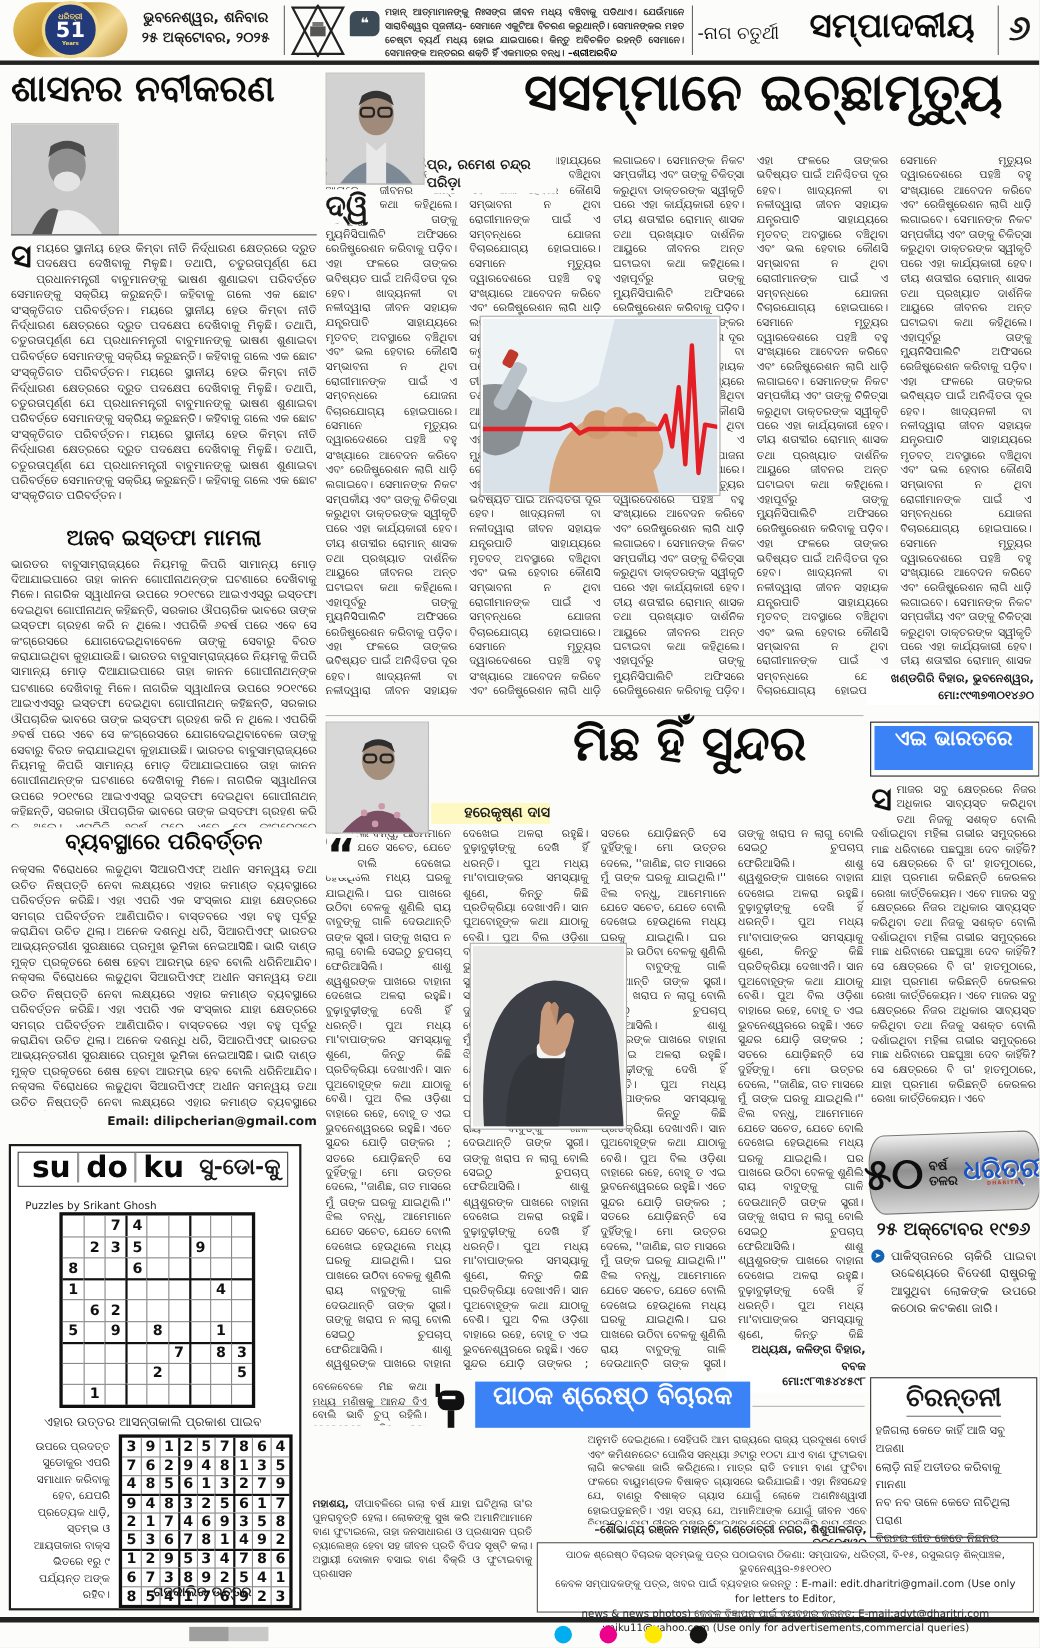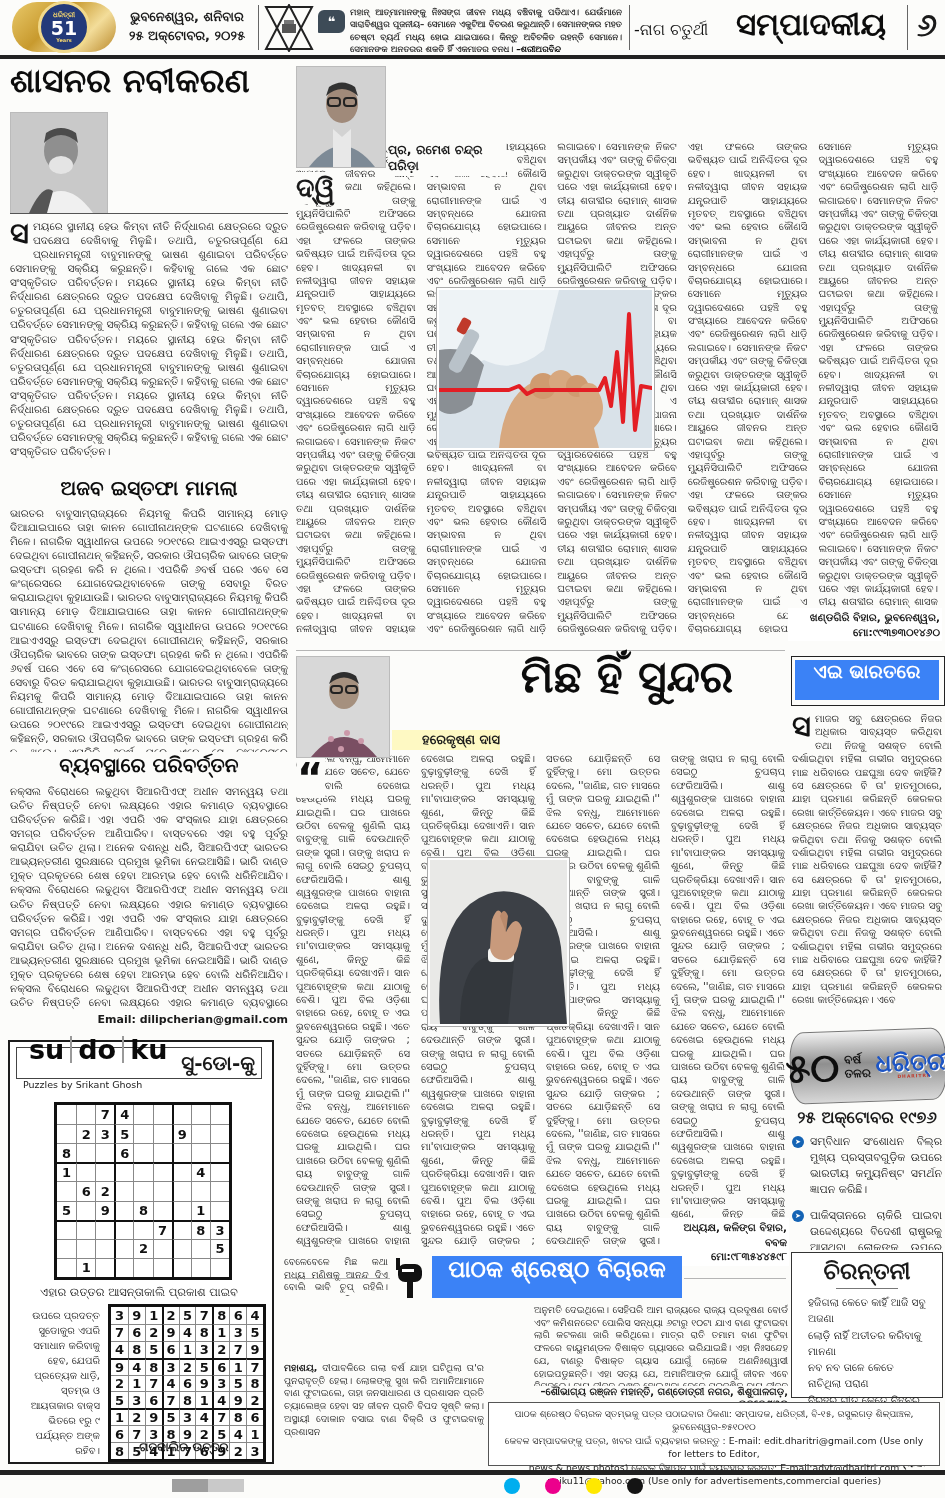--- a/index.html
+++ b/index.html
@@ -107,21 +107,21 @@
   <div class="abs jt" style="left:10px;top:506px;width:278px;height:246px;font-size:10.5px">
     <span>ଭାରତର ବାବୁସାମ୍ରାଜ୍ୟରେ ନିୟମକୁ କିପରି ସାମାନ୍ୟ ମୋଡ଼ ଦିଆଯାଇପାରେ ତାହା କାନନ ଗୋପୀନାଥନ୍‌ଙ୍କ ଘଟଣାରେ ଦେଖିବାକୁ ମିଳେ। ନାଗରିକ ସ୍ୱାଧୀନତା ଉପରେ ୨୦୧୯ରେ ଆଇଏଏସ୍‌ରୁ ଇସ୍ତଫା ଦେଇଥିବା ଗୋପୀନାଥନ୍ କହିଛନ୍ତି, ସରକାର ଔପଚାରିକ ଭାବରେ ତାଙ୍କ ଇସ୍ତଫା ଗ୍ରହଣ କରି ନ ଥିଲେ। ଏପରିକି ୬ବର୍ଷ ପରେ ଏବେ ସେ କଂଗ୍ରେସରେ ଯୋଗଦେଇଥିବାବେଳେ ତାଙ୍କୁ ସେବାରୁ ବିରତ କରାଯାଇଥିବା କୁହାଯାଉଛି। ଭାରତର ବାବୁସାମ୍ରାଜ୍ୟରେ ନିୟମକୁ କିପରି ସାମାନ୍ୟ ମୋଡ଼ ଦିଆଯାଇପାରେ ତାହା କାନନ ଗୋପୀନାଥନ୍‌ଙ୍କ ଘଟଣାରେ ଦେଖିବାକୁ ମିଳେ। ନାଗରିକ ସ୍ୱାଧୀନତା ଉପରେ ୨୦୧୯ରେ ଆଇଏଏସ୍‌ରୁ ଇସ୍ତଫା ଦେଇଥିବା ଗୋପୀନାଥନ୍ କହିଛନ୍ତି, ସରକାର ଔପଚାରିକ ଭାବରେ ତାଙ୍କ ଇସ୍ତଫା ଗ୍ରହଣ କରି ନ ଥିଲେ। ଏପରିକି ୬ବର୍ଷ ପରେ ଏବେ ସେ କଂଗ୍ରେସରେ ଯୋଗଦେଇଥିବାବେଳେ ତାଙ୍କୁ ସେବାରୁ ବିରତ କରାଯାଇଥିବା କୁହାଯାଉଛି। ଭାରତର ବାବୁସାମ୍ରାଜ୍ୟରେ ନିୟମକୁ କିପରି ସାମାନ୍ୟ ମୋଡ଼ ଦିଆଯାଇପାରେ ତାହା କାନନ ଗୋପୀନାଥନ୍‌ଙ୍କ ଘଟଣାରେ ଦେଖିବାକୁ ମିଳେ। ନାଗରିକ ସ୍ୱାଧୀନତା ଉପରେ ୨୦୧୯ରେ ଆଇଏଏସ୍‌ରୁ ଇସ୍ତଫା ଦେଇଥିବା ଗୋପୀନାଥନ୍ କହିଛନ୍ତି, ସରକାର ଔପଚାରିକ ଭାବରେ ତାଙ୍କ ଇସ୍ତଫା ଗ୍ରହଣ କରି ନ ଥିଲେ। ଏପରିକି ୬ବର୍ଷ ପରେ ଏବେ ସେ କଂଗ୍ରେସରେ ଯୋଗଦେଇଥିବାବେଳେ ତାଙ୍କୁ ସେବାରୁ ବିରତ କରାଯାଇଥିବା କୁହାଯାଉଛି।</span>
   </div>
   <div class="abs ctr headline" style="left:10px;top:755px;width:278px;font-size:20px">ବ୍ୟବସ୍ଥାରେ ପରିବର୍ତ୍ତନ</div>
   <div class="abs jt" style="left:10px;top:784px;width:278px;height:226px;font-size:10.5px">
     <span>ନକ୍ସଲ ବିରୋଧରେ ଲଢୁଥିବା ସିଆରପିଏଫ୍ ଅଧୀନ ସମନ୍ୱୟ ତଥା ଉଚିତ ନିଷ୍ପତ୍ତି ନେବା ଲକ୍ଷ୍ୟରେ ଏହାର କମାଣ୍ଡ ବ୍ୟବସ୍ଥାରେ ପରିବର୍ତ୍ତନ କରିଛି। ଏହା ଏପରି ଏକ ସଂସ୍କାର ଯାହା କ୍ଷେତ୍ରରେ ସମଗ୍ର ପରିବର୍ତ୍ତନ ଆଣିପାରିବ। ବାସ୍ତବରେ ଏହା ବହୁ ପୂର୍ବରୁ କରାଯିବା ଉଚିତ ଥିଲା। ଅନେକ ଦଶନ୍ଧି ଧରି, ସିଆରପିଏଫ୍ ଭାରତର ଆଭ୍ୟନ୍ତରୀଣ ସୁରକ୍ଷାରେ ପ୍ରମୁଖ ଭୂମିକା ନେଇଆସିଛି। ଭାରି ଦାଣ୍ଡ ମୁକ୍ତ ପ୍ରକୃତରେ ଶେଷ ହେବା ଆରମ୍ଭ ହେବ ବୋଲି ଧରିନିଆଯିବ। ନକ୍ସଲ ବିରୋଧରେ ଲଢୁଥିବା ସିଆରପିଏଫ୍ ଅଧୀନ ସମନ୍ୱୟ ତଥା ଉଚିତ ନିଷ୍ପତ୍ତି ନେବା ଲକ୍ଷ୍ୟରେ ଏହାର କମାଣ୍ଡ ବ୍ୟବସ୍ଥାରେ ପରିବର୍ତ୍ତନ କରିଛି। ଏହା ଏପରି ଏକ ସଂସ୍କାର ଯାହା କ୍ଷେତ୍ରରେ ସମଗ୍ର ପରିବର୍ତ୍ତନ ଆଣିପାରିବ। ବାସ୍ତବରେ ଏହା ବହୁ ପୂର୍ବରୁ କରାଯିବା ଉଚିତ ଥିଲା। ଅନେକ ଦଶନ୍ଧି ଧରି, ସିଆରପିଏଫ୍ ଭାରତର ଆଭ୍ୟନ୍ତରୀଣ ସୁରକ୍ଷାରେ ପ୍ରମୁଖ ଭୂମିକା ନେଇଆସିଛି। ଭାରି ଦାଣ୍ଡ ମୁକ୍ତ ପ୍ରକୃତରେ ଶେଷ ହେବା ଆରମ୍ଭ ହେବ ବୋଲି ଧରିନିଆଯିବ। ନକ୍ସଲ ବିରୋଧରେ ଲଢୁଥିବା ସିଆରପିଏଫ୍ ଅଧୀନ ସମନ୍ୱୟ ତଥା ଉଚିତ ନିଷ୍ପତ୍ତି ନେବା ଲକ୍ଷ୍ୟରେ ଏହାର କମାଣ୍ଡ ବ୍ୟବସ୍ଥାରେ ପରିବର୍ତ୍ତନ କରିଛି। ଏହା ଏପରି ଏକ ସଂସ୍କାର ଯାହା କ୍ଷେତ୍ରରେ ସମଗ୍ର ପରିବର୍ତ୍ତନ ଆଣିପାରିବ। ବାସ୍ତବରେ ଏହା ବହୁ ପୂର୍ବରୁ କରାଯିବା ଉଚିତ ଥିଲା। ଅନେକ ଦଶନ୍ଧି ଧରି, ସିଆରପିଏଫ୍ ଭାରତର ଆଭ୍ୟନ୍ତରୀଣ ସୁରକ୍ଷାରେ ପ୍ରମୁଖ ଭୂମିକା ନେଇଆସିଛି। ଭାରି ଦାଣ୍ଡ ମୁକ୍ତ ପ୍ରକୃତରେ ଶେଷ ହେବା ଆରମ୍ଭ ହେବ ବୋଲି ଧରିନିଆଯିବ।</span>
   </div>
   <div class="abs rt b" style="left:10px;top:1013px;width:278px;font-size:11px">Email: dilipcherian@gmail.com</div>
 
   <div class="abs boxed" style="left:8px;top:1040px;width:262px;height:420px">
-    <div class="abs" style="left:6px;top:5px;width:246px;height:32px;border:1px solid #444;display:flex;align-items:center;justify-content:space-between;padding:0 6px;box-sizing:border-box">
+    <div class="abs" style="left:6px;top:5px;width:246px;height:32px;border:1px solid #444;display:flex;justify-content:space-between;padding:0 6px;box-sizing:border-box">
       <div>
         <div class="sudlogo">
           <span>su</span>
             <span>do</span>
             <span>ku</span>
         </div>
         <div style="font-size:9.5px;margin-top:16px;color:#222">Puzzles by Srikant Ghosh</div>
       </div>
       <div class="b" style="font-size:20px">ସୁ-ଡୋ-କୁ</div>
     </div>
@@ -305,20 +305,21 @@
       <rect width="88" height="100" fill="#d2d2d2"></rect>
       <ellipse cx="45" cy="37" rx="16" ry="19" fill="#a08a7a"></ellipse>
       <path d="M29 29 q16 -14 32 0 l-3 -9 q-13 -9 -26 0 z" fill="#333"></path>
       <rect x="31" y="31" width="12" height="8" rx="3" fill="none" stroke="#222" stroke-width="2"></rect>
       <rect x="47" y="31" width="12" height="8" rx="3" fill="none" stroke="#222" stroke-width="2"></rect>
       <path d="M12 100 q33 -42 66 0 z" fill="#7d8a96"></path>
       <path d="M36 62 l9 8 9 -8 v38 h-18 z" fill="#e8e8e8"></path>
     </svg>
   </div>
   <div class="abs b" style="left:388px;top:140px;width:118px;font-size:12.5px;background:#fcfcfa;padding:2px 0">ପ୍ର, ରମେଶ ଚନ୍ଦ୍ର ପରିଡ଼ା</div>
+  <div class="abs headline ctr" style="left:455px;top:60px;width:478px;font-size:47px;background:#fcfcfa">ସସମ୍ମାନେ ଇଚ୍ଛାମୃତ୍ୟୁ</div>
   <div class="abs" style="left:296px;top:172px;font-size:27px;font-weight:bold;background:#fcfcfa;padding:0 3px 0 0">ଦ୍ୱି</div>
 
   <div class="abs" style="left:437px;top:288px;width:213px;height:158px;border:2px solid #fff;outline:1px solid #aaa;background:#d9e2e9">
     <svg width="213" height="158" viewBox="0 0 213 158">
       <rect width="213" height="158" fill="#d9e2e9"></rect>
       <path d="M0 0 h120 l-15 60 q-30 25 -60 10 L0 90 z" fill="#eef3f6"></path>
       <path d="M0 60 q30 -5 45 15 l-12 40 q-20 15 -33 5 z" fill="#8a8f94"></path>
       <rect x="18" y="38" width="14" height="46" rx="5" transform="rotate(28 25 61)" fill="#b9c2c9"></rect>
       <rect x="20" y="28" width="10" height="16" rx="3" transform="rotate(28 25 36)" fill="#c0392b"></rect>
       <path d="M60 158 q5 -60 45 -70 q35 -10 55 15 q10 20 -5 35 l5 20 z" fill="#d7a87f"></path>
@@ -387,25 +388,24 @@
               display:flex;align-items:center;justify-content:center;gap:5px">
     <span style="font-size:40px;font-weight:bold;color:#0e0e0e;line-height:1">୫୦</span>
     <span style="font-size:12px;font-weight:bold;color:#151515;width:34px;line-height:1.2">ବର୍ଷ ତଳର</span>
     <span style="display:flex;flex-direction:column;align-items:center;line-height:1">
       <span style="font-size:24px;font-weight:bold;color:#1d55c4;text-shadow:1px 1px 0 #fff">ଧରିତ୍ରୀ</span>
       <span style="font-size:4.5px;font-weight:bold;color:#c0392b;letter-spacing:1px">DHARITRI</span>
     </span>
   </div>
   <div class="abs ctr b" style="left:791px;top:1108px;width:152px;font-size:16.5px">୨୫ ଅକ୍ଟୋବର ୧୯୭୬</div>
   <div class="abs" style="left:792px;top:1134px;width:150px;height:116px;overflow:hidden">
-      <div class="fy-item">ସମ୍ବିଧାନ ସଂଶୋଧନ ବିଲ୍‌ର ମୁଖ୍ୟ ପ୍ରସ୍ତାବଗୁଡ଼ିକ ଉପରେ ଭାରତୀୟ କମ୍ୟୁନିଷ୍ଟ ସମର୍ଥନ ଜ୍ଞାପନ କରିଛି।</div>
       <div class="fy-item">ପାକିସ୍ତାନରେ ଚାକିରି ପାଇବା ଉଦ୍ଦେଶ୍ୟରେ ବିଦେଶୀ ରାଷ୍ଟ୍ରକୁ ଆସୁଥିବା ଲୋକଙ୍କ ଉପରେ କଠୋର କଟକଣା ଜାରି।</div>
     </div>
 
-  <div class="abs" style="left:791px;top:1252px;width:152px;height:146px;border:1.5px solid #333;background:#fff;box-sizing:border-box;padding:5px 16px">
+  <div class="abs" style="left:791px;top:1252px;width:152px;height:146px;border:1.5px solid #333;background:#fff;box-sizing:border-box;padding:5px 4px">
     <div class="ctr b" style="font-size:23px">ଚିରନ୍ତନୀ</div>
     <div class="grayline" style="height:1px;margin:3px 28px 5px 28px;background:#777"></div>
     <div>
         <div class="poem-line">ହଜିଗଲା କେତେ କାହିଁ ଆଜି ସବୁ ଅଜଣା</div>
         <div class="poem-line">ଲୋଡ଼ି ନାହିଁ ଅତୀତର କରିବାକୁ ମାନଣା</div>
         <div class="poem-line">ନବ ନବ ତାଳେ କେତେ ନାଚିଥିଲା ପରାଣ</div>
         <div class="poem-line">ବିରହର ଗୀତ କେତେ ନିଛନର ବାଜଣା !</div>
       </div>
     <div class="rt b" style="font-size:11px;margin-top:1px">–(ପଥର ପ୍ରେମିକ)</div>
     <div class="rt b" style="font-size:13px">-କାଳିନ୍ଦୀ ଚରଣ ପାଣିଗ୍ରାହୀ</div>

